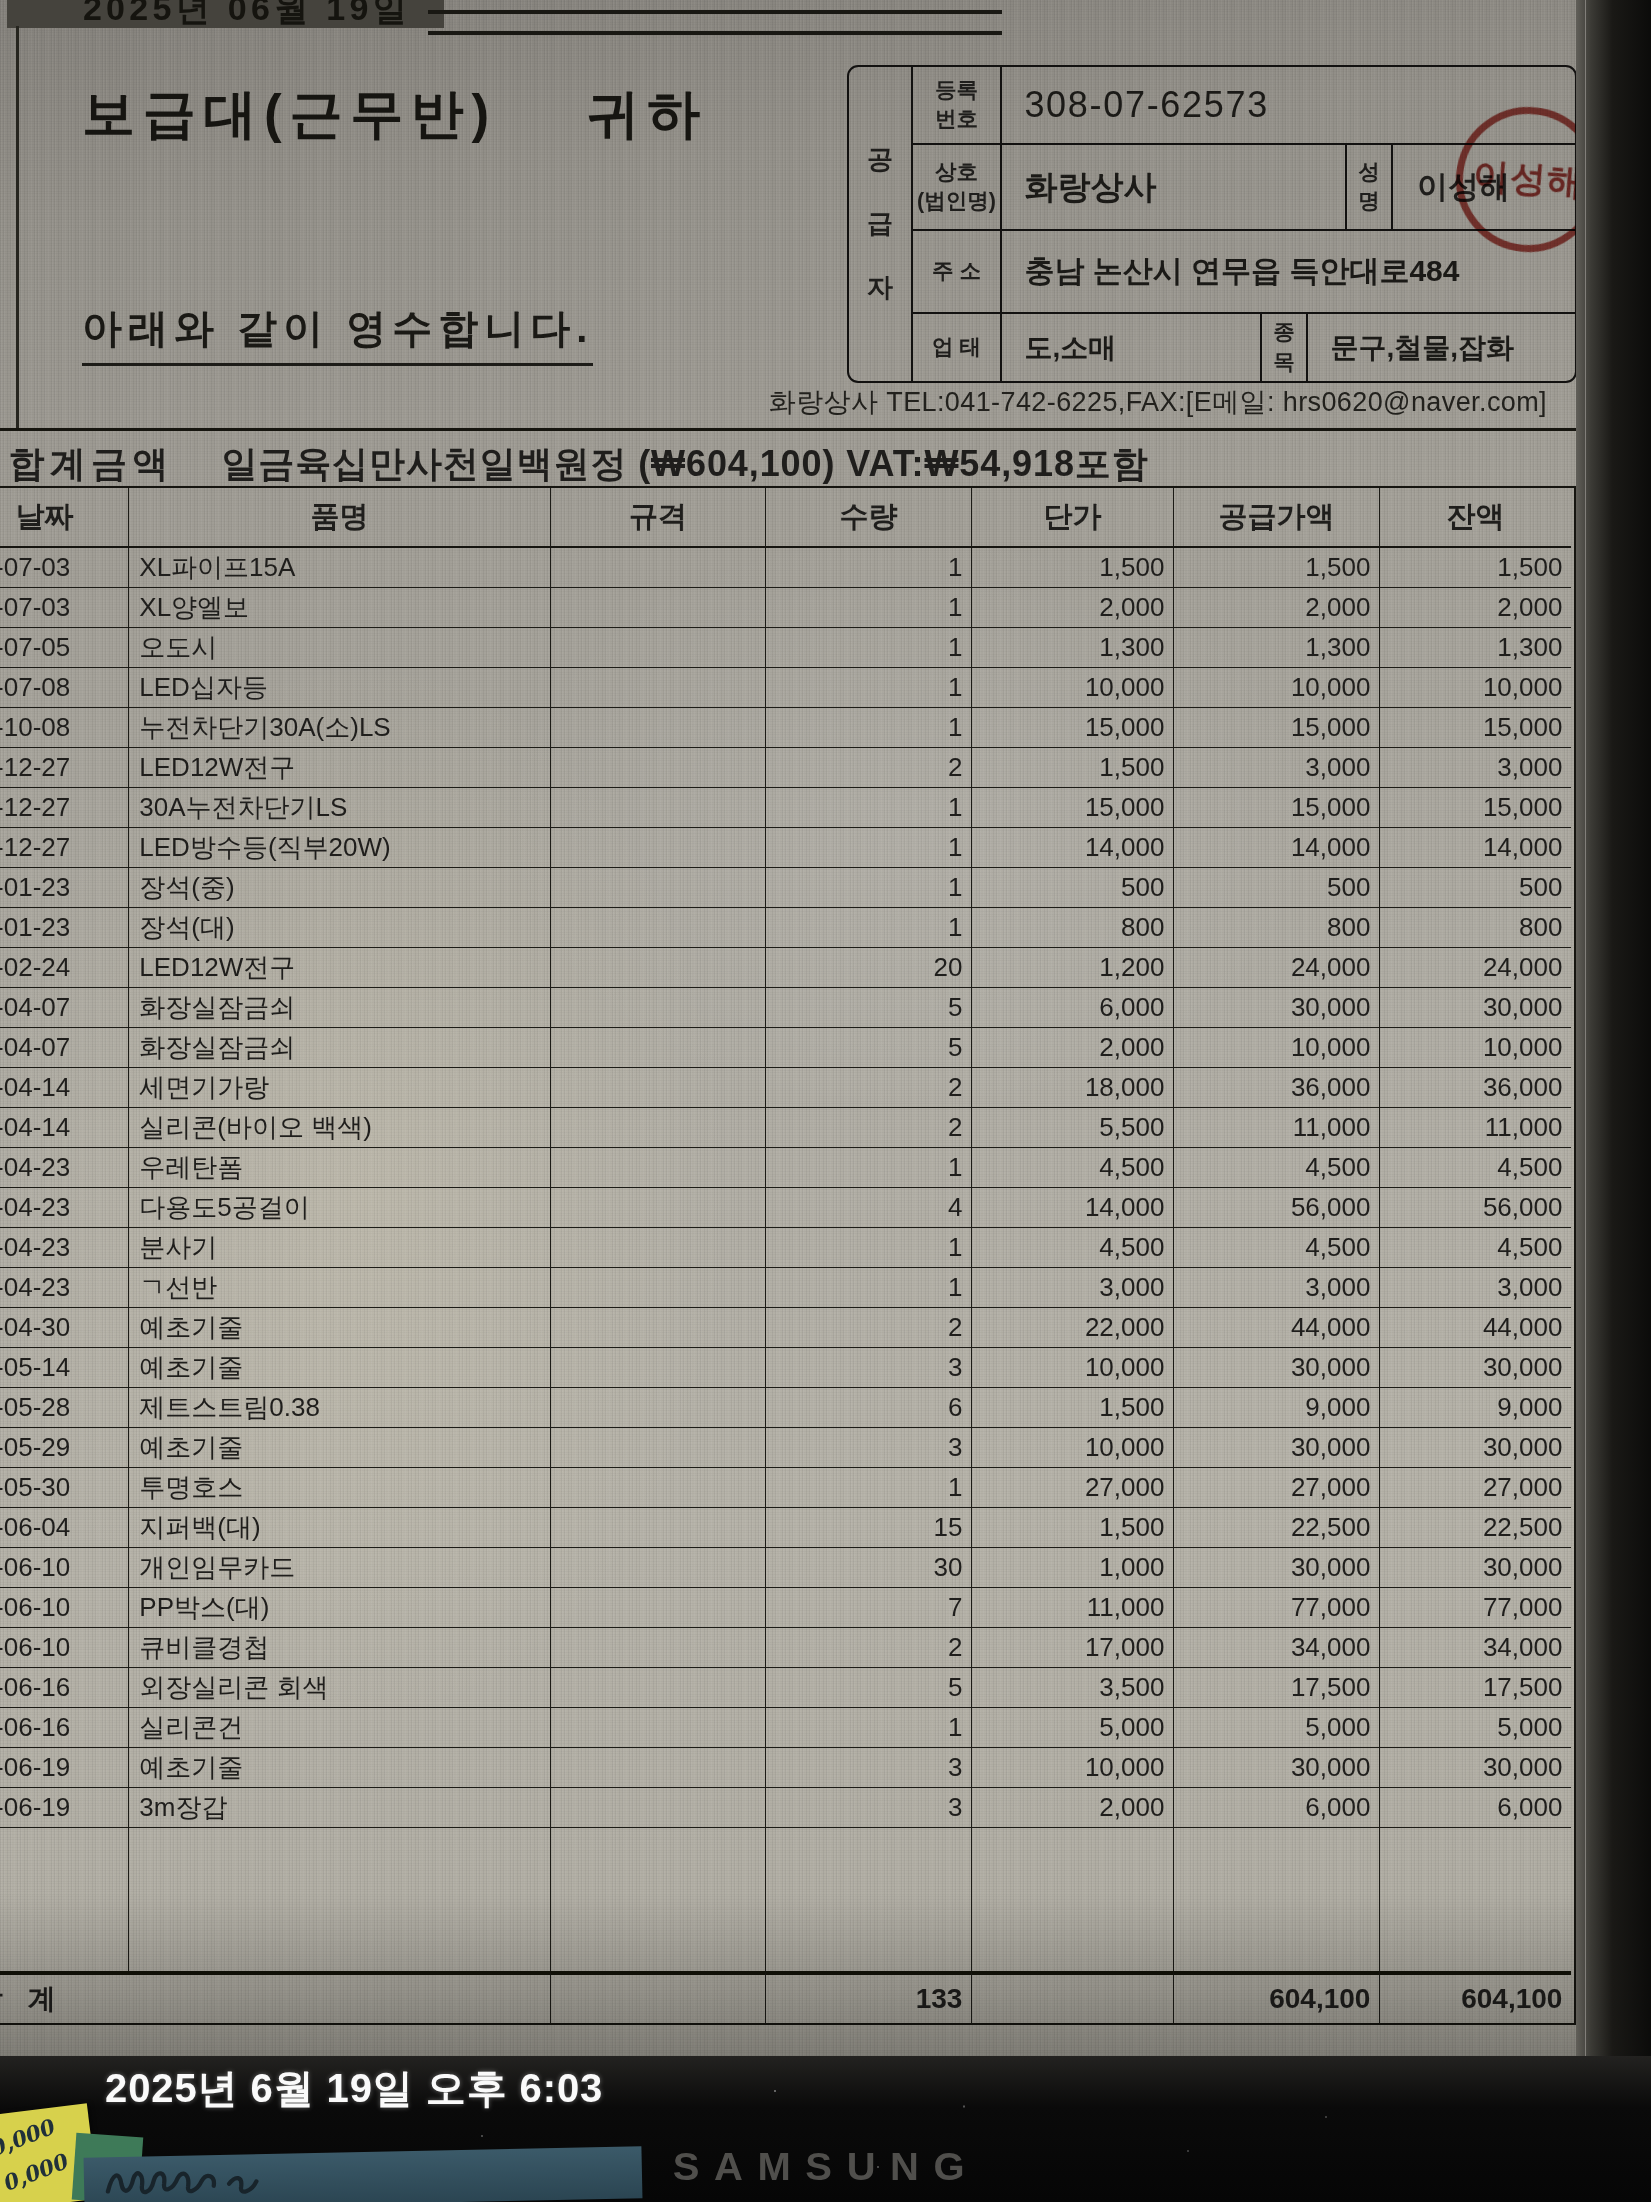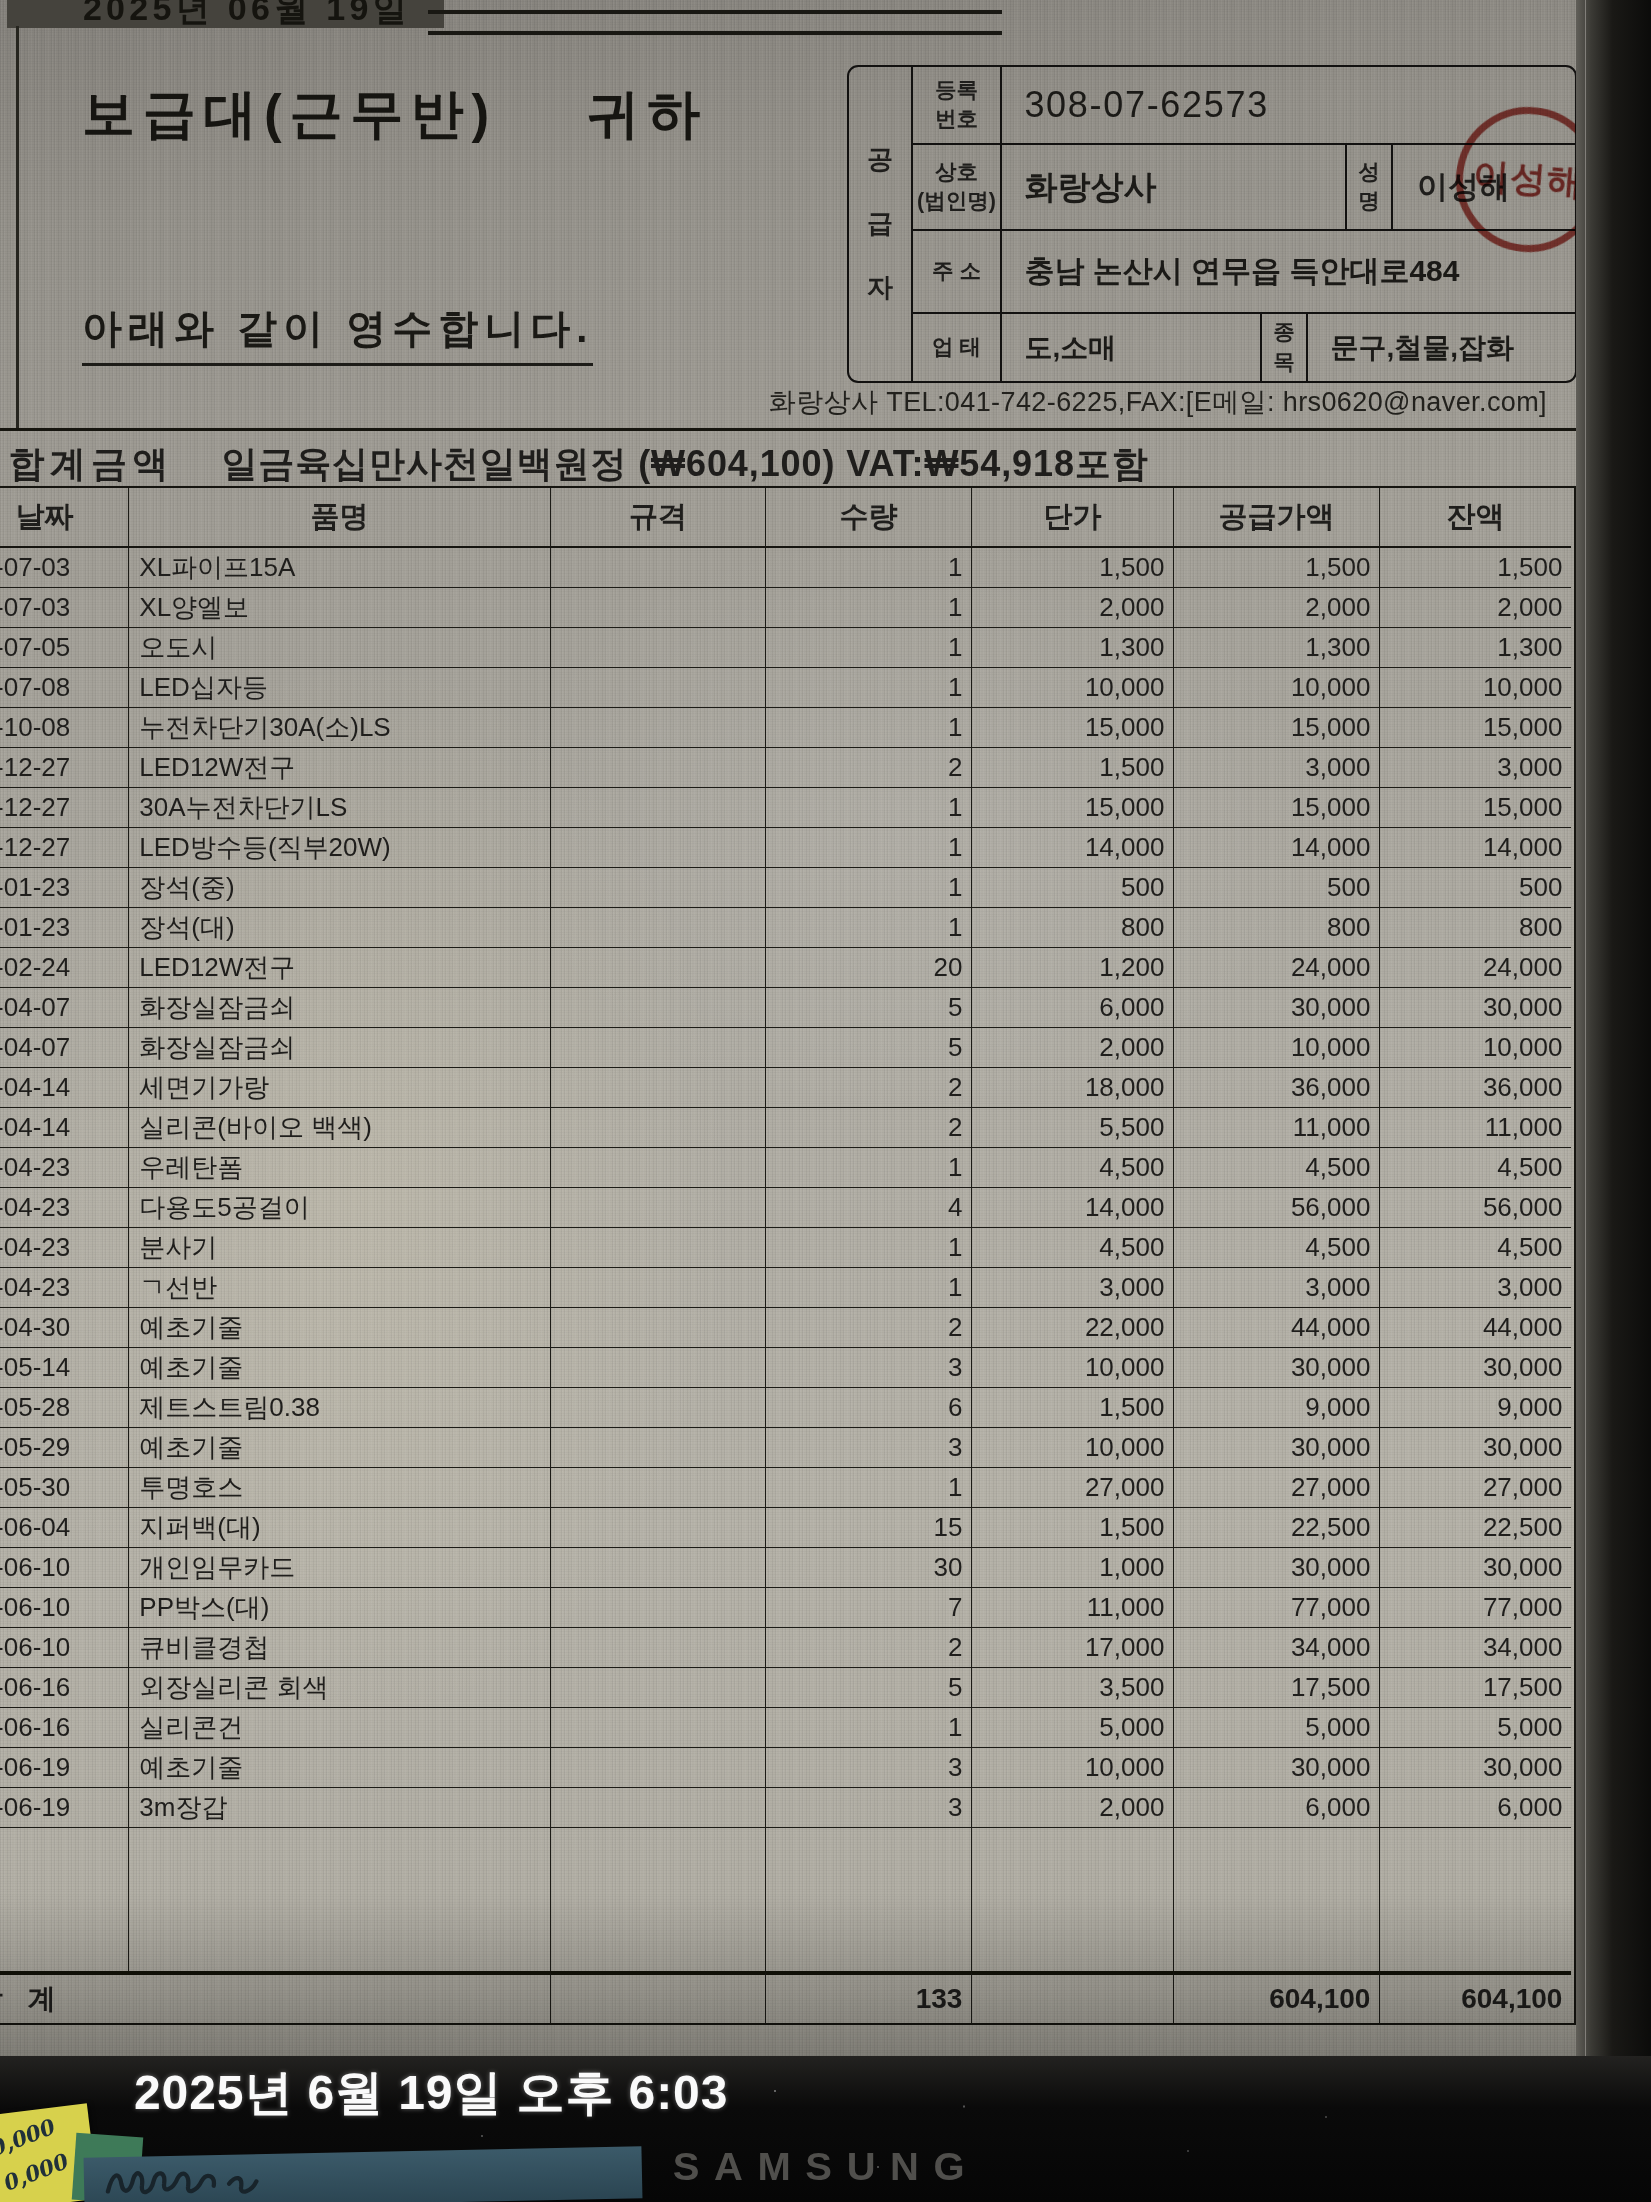--- a/index.html
+++ b/index.html
@@ -83,22 +83,22 @@
   .rt-foot .cell{height:52px;font-size:28px;font-weight:bold;border-top:4.3px solid #131208;border-bottom:none;}
   .f-label{grid-column:1 / 3;justify-content:flex-start;padding-left:13.8px;letter-spacing:8.6px;white-space:pre;}
   
   .right-bezel{position:absolute;left:1576px;top:0;width:76px;height:2056px;
      background:linear-gradient(90deg,#615f59 0%,#3b3a35 20%,#1a1916 48%,#0b0b0a 100%);}
   .right-bezel::before{content:"";position:absolute;left:8.6px;top:0;width:1.7px;height:100%;
      background:rgba(235,233,225,.35);}
   
   .bottom-bezel{position:absolute;left:0;top:2056px;width:1652px;height:146px;
      background:linear-gradient(180deg,#232220 0%,#0a0a0a 35%,#060606 100%);}
-  .timestamp{position:absolute;left:105px;top:5.2px;font-size:48px;font-weight:bold;color:#fafafa;
-     letter-spacing:0.9px;text-shadow:0 0 5.2px rgba(255,255,255,.35);margin-left:29px;}
+  .timestamp{position:absolute;left:105px;top:5.2px;font-size:40px;font-weight:bold;color:#fafafa;
+     letter-spacing:0.9px;text-shadow:0 0 5.2px rgba(255,255,255,.35);}
   .brand{position:absolute;left:0;top:89px;width:1652px;text-align:center;font-size:40px;
      font-weight:bold;letter-spacing:14.6px;color:#504f4c;transform:scaleY(.96);}
   .dust{position:absolute;left:774px;top:34px;width:1.7px;height:1.7px;background:rgba(255,255,255,.35);
      box-shadow:189px 15.5px rgba(255,255,255,.3),-293px 45px rgba(255,255,255,.25),
      413px 60px rgba(255,255,255,.2),103px 76px rgba(255,255,255,.25),551px 26px rgba(255,255,255,.2);}
   .note-yellow{position:absolute;left:-6.9px;top:53px;width:100px;height:96px;background:#d7d14c;
      transform:rotate(-7deg);box-shadow:1.7px 1.7px 5.2px rgba(0,0,0,.5);padding:5.2px 3.4px;box-sizing:border-box;}
   .note-yellow .hand{font-family:"DejaVu Serif",serif;font-style:italic;font-weight:bold;
      font-size:21.5px;color:#20303a;transform:rotate(-14deg);line-height:1.7;white-space:pre-line;}
   .note-green{position:absolute;left:74px;top:79px;width:67px;height:67px;background:#3e7a58;

